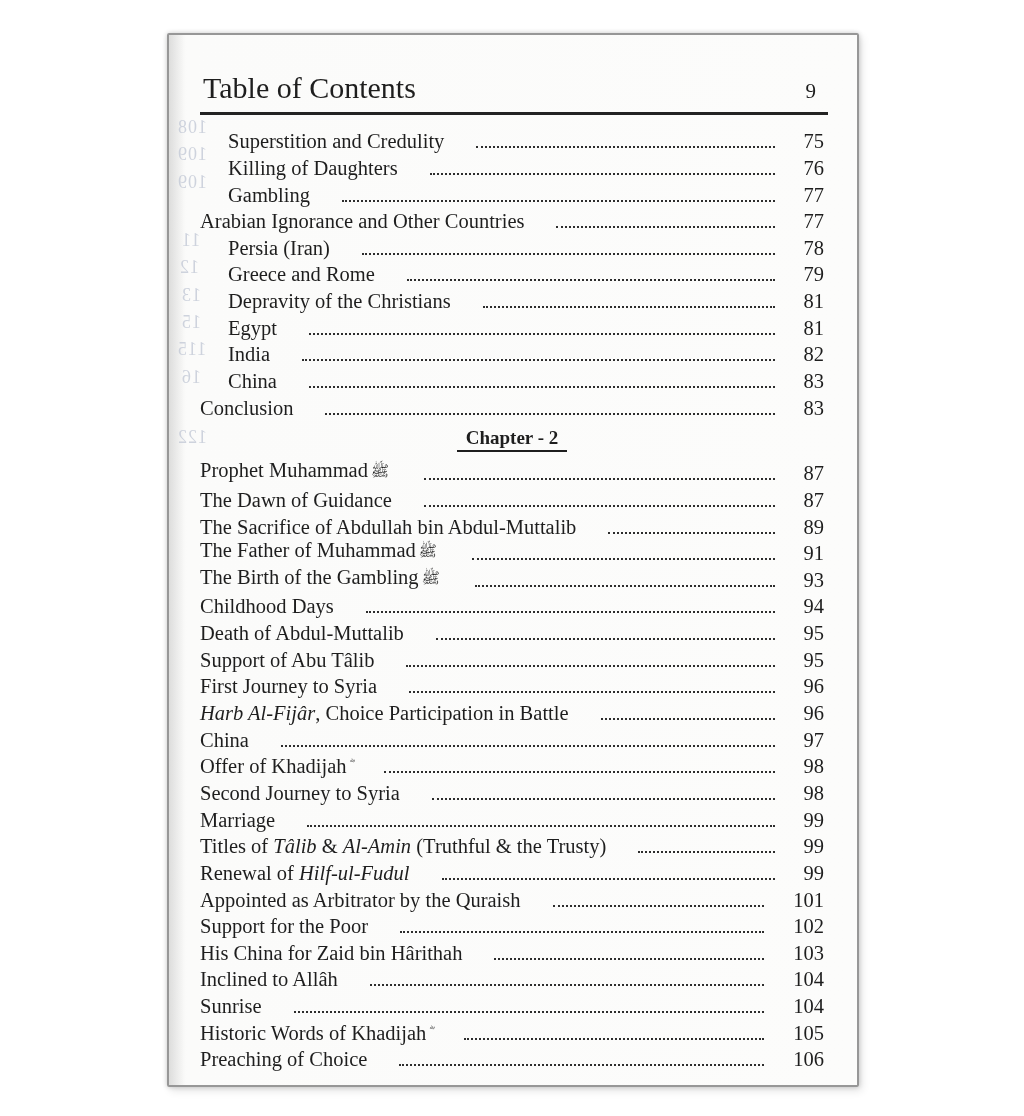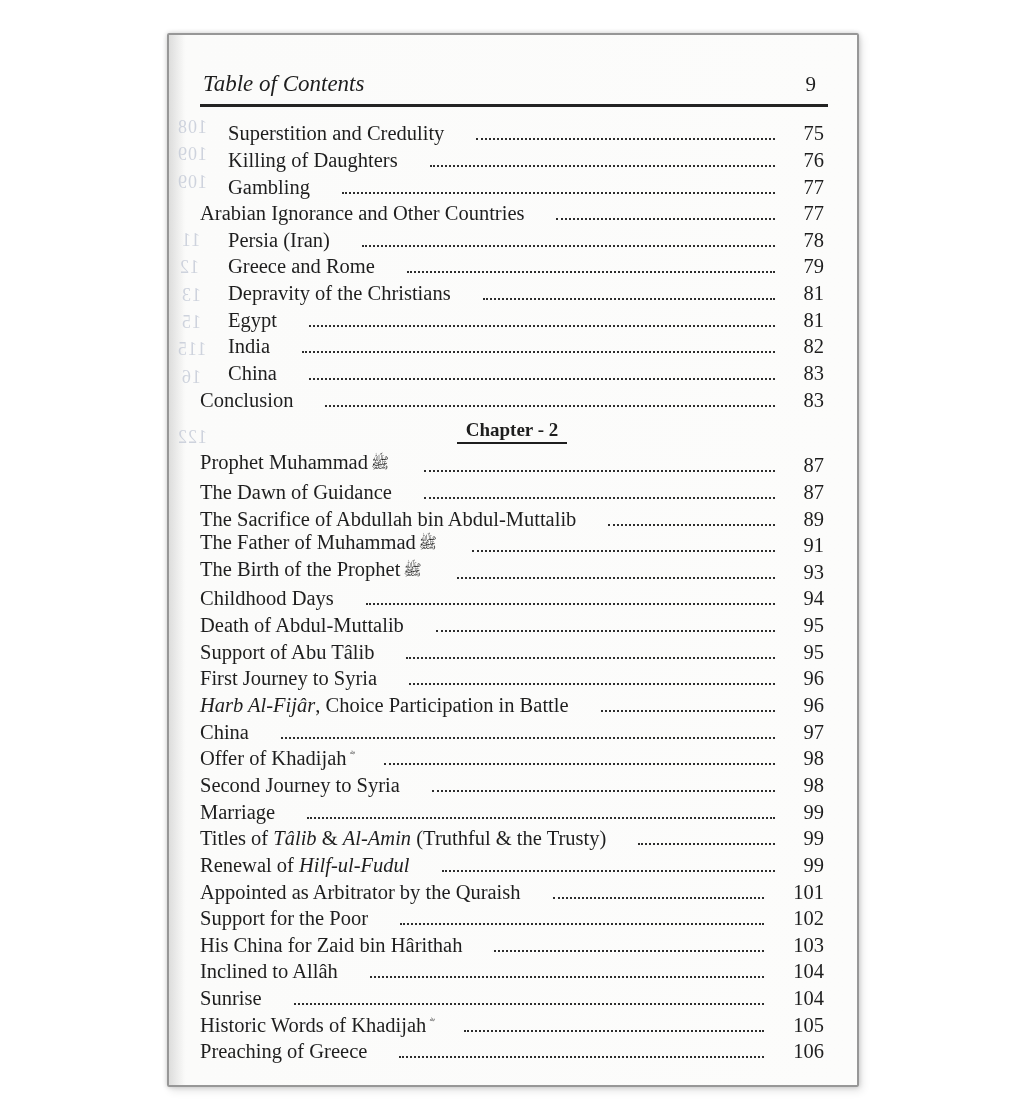--- a/index.html
+++ b/index.html
@@ -24,21 +24,21 @@
   .ghosts{position:absolute; left:0; top:0; width:60px; height:100%; pointer-events:none;}
   .ghost{
     position:absolute; transform:scaleX(-1);
     color:#c4cad7; opacity:.8; font-size:18px; letter-spacing:1px;
   }
   .content{padding:36px 33px 0 31px;}
   .toc-header{
     display:flex; justify-content:space-between; align-items:baseline;
     padding:0 2px 0 3px;
   }
-  .toc-title{font-style:italic; font-size:23px;}
+  .toc-title{font-size:30px;}
   .pagenum{font-size:21px; padding-right:6px;}
   .rule{height:2.6px; background:#232323; margin:7px -4px 0 0;}
   .toc-list{margin-top:12px;}
   .toc-row{
     display:flex; align-items:flex-end; height:26.65px; font-size:20.5px;
     white-space:nowrap;
     gap:27px;
   }
   .toc-row.indent{padding-left:28px;}
   .toc-row .t{flex:none;}
@@ -156,21 +156,21 @@
             <span class="t"><span>The Sacrifice of Abdullah bin Abdul-Muttalib </span></span>
             <span class="leader"></span>
             <span class="pg">89</span>
           </div>
           <div class="toc-row">
             <span class="t"><span>The Father of Muhammad</span><span class="honorific">ﷺ</span><span> </span></span>
             <span class="leader"></span>
             <span class="pg">91</span>
           </div>
           <div class="toc-row">
-            <span class="t"><span>The Birth of the Prophet</span><span class="honorific">ﷺ</span><span> </span></span>
+            <span class="t"><span>The Birth of the Gambling</span><span class="honorific">ﷺ</span><span> </span></span>
             <span class="leader"></span>
             <span class="pg">93</span>
           </div>
           <div class="toc-row">
             <span class="t"><span>Childhood Days </span></span>
             <span class="leader"></span>
             <span class="pg">94</span>
           </div>
           <div class="toc-row">
             <span class="t"><span>Death of Abdul-Muttalib  </span></span>
@@ -246,20 +246,20 @@
             <span class="t"><span>Sunrise </span></span>
             <span class="leader"></span>
             <span class="pg">104</span>
           </div>
           <div class="toc-row">
             <span class="t"><span>Historic Words of Khadijah</span><span class="honorific">ؓ</span><span>  </span></span>
             <span class="leader"></span>
             <span class="pg">105</span>
           </div>
           <div class="toc-row">
-            <span class="t"><span>Preaching of Greece</span></span>
+            <span class="t"><span>Preaching of Choice</span></span>
             <span class="leader"></span>
             <span class="pg">106</span>
           </div>
         </div>
     </div>
   </div>
 </div>
 
 </body></html>

